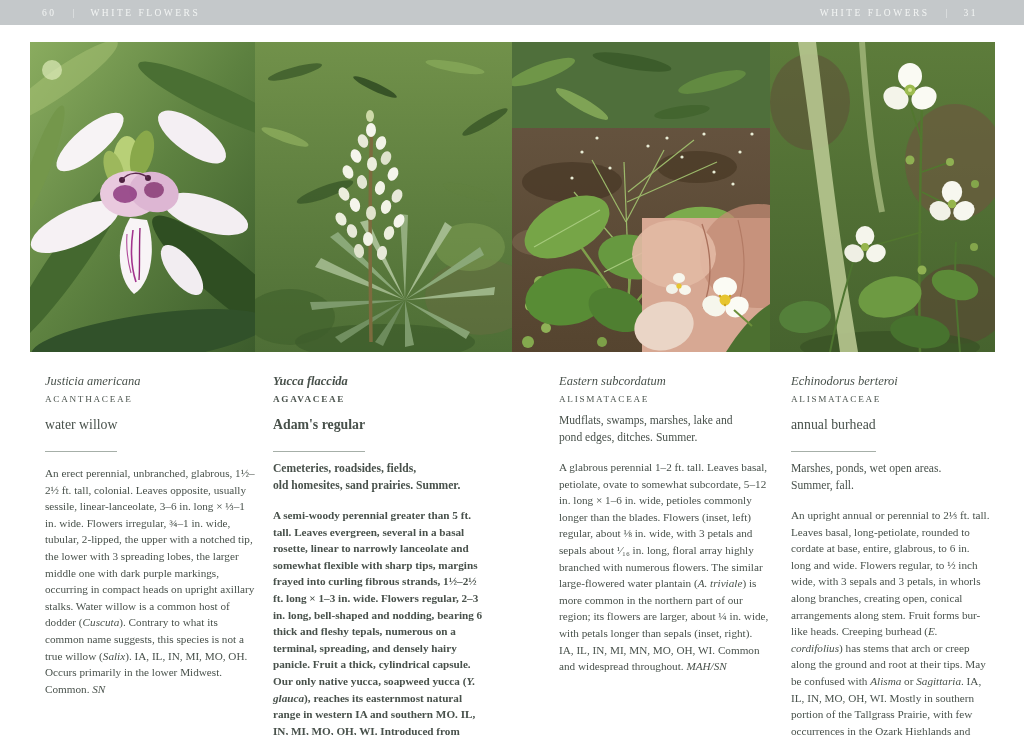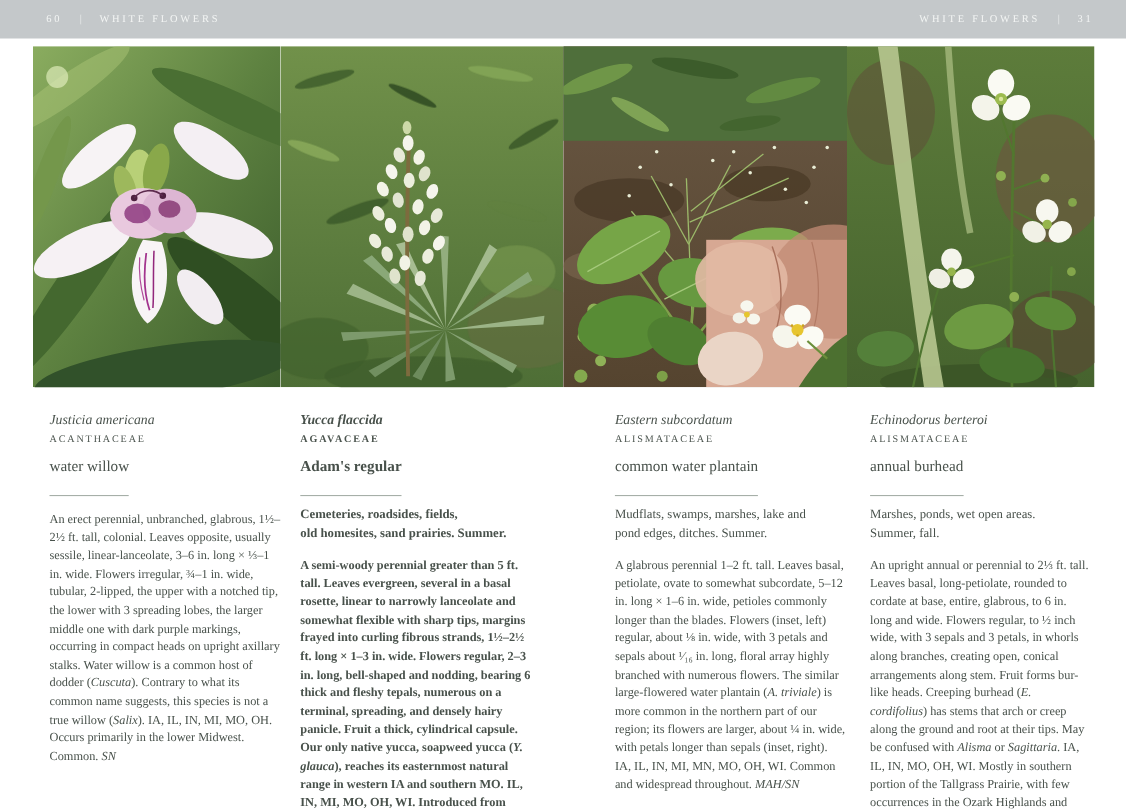--- a/index.html
+++ b/index.html
@@ -1,23 +1,23 @@
 <!DOCTYPE html>
 <html><head>
 <meta charset="utf-8">
 <style>
   html,body{margin:0;padding:0;}
   body{
     width:1024px;height:735px;background:#ffffff;position:relative;overflow:hidden;
     font-family:"Liberation Serif","DejaVu Serif",serif;color:#48514b;
   }
   .topbar{
-    position:absolute;top:0;left:0;width:1024px;height:35px;background:#c4c8ca;
+    position:absolute;top:0;left:0;width:1024px;height:25px;background:#c4c8ca;
     display:flex;justify-content:space-between;align-items:center;box-sizing:border-box;
-    padding:0 30px 0 42px;
+    padding:0 46px 0 42px;
   }
   .headgroup{display:flex;align-items:center;gap:16px;color:#f3f5f4;
     font-size:9.5px;letter-spacing:2.5px;}
   .headgroup .divider{opacity:.85;letter-spacing:0;}
   .photo-strip{position:absolute;top:42px;left:30px;width:965px;height:310px;display:flex;}
   .photo{display:block;flex:0 0 auto;}
   .entry{position:absolute;top:374px;}
   .e1{left:45px;width:210px;}
   .e2{left:273px;width:212px;font-weight:bold;}
   .e3{left:559px;width:210px;}
@@ -309,21 +309,20 @@
     <div class="family">AGAVACEAE</div>
     <div class="common-wrap"><span class="common-text">Adam's regular</span></div>
     <div class="habitat">Cemeteries, roadsides, fields,
 old homesites, sand prairies. Summer.</div>
     <p class="desc"><span>A semi-woody perennial greater than 5 ft. tall. Leaves evergreen, several in a basal rosette, linear to narrowly lanceolate and somewhat flexible with sharp tips, margins frayed into curling fibrous strands, 1½–2½ ft. long × 1–3 in. wide. Flowers regular, 2–3 in. long, bell-shaped and nodding, bearing 6 thick and fleshy tepals, numerous on a terminal, spreading, and densely hairy panicle. Fruit a thick, cylindrical capsule. Our only native yucca, soapweed yucca (</span><i>Y. glauca</i><span>), reaches its easternmost natural range in western IA and southern MO. IL, IN, MI, MO, OH, WI. Introduced from farther south. Scattered in the Midwest. </span><i>DT</i></p>
   </section>
 
   <section class="entry e3">
     <div class="species">Eastern subcordatum</div>
     <div class="family">ALISMATACEAE</div>
-    <div class="common-wrap"><span class="common-text">common water plantain</span></div>
     <div class="habitat">Mudflats, swamps, marshes, lake and
 pond edges, ditches. Summer.</div>
     <p class="desc"><span>A glabrous perennial 1–2 ft. tall. Leaves basal, petiolate, ovate to somewhat subcordate, 5–12 in. long × 1–6 in. wide, petioles commonly longer than the blades. Flowers (inset, left) regular, about ⅛ in. wide, with 3 petals and sepals about ¹⁄₁₆ in. long, floral array highly branched with numerous flowers. The similar large-flowered water plantain (</span><i>A. triviale</i><span>) is more common in the northern part of our region; its flowers are larger, about ¼ in. wide, with petals longer than sepals (inset, right). IA, IL, IN, MI, MN, MO, OH, WI. Common and widespread throughout. </span><i>MAH/SN</i></p>
   </section>
 
   <section class="entry e4">
     <div class="species">Echinodorus berteroi</div>
     <div class="family">ALISMATACEAE</div>
     <div class="common-wrap"><span class="common-text">annual burhead</span></div>
     <div class="habitat">Marshes, ponds, wet open areas.

